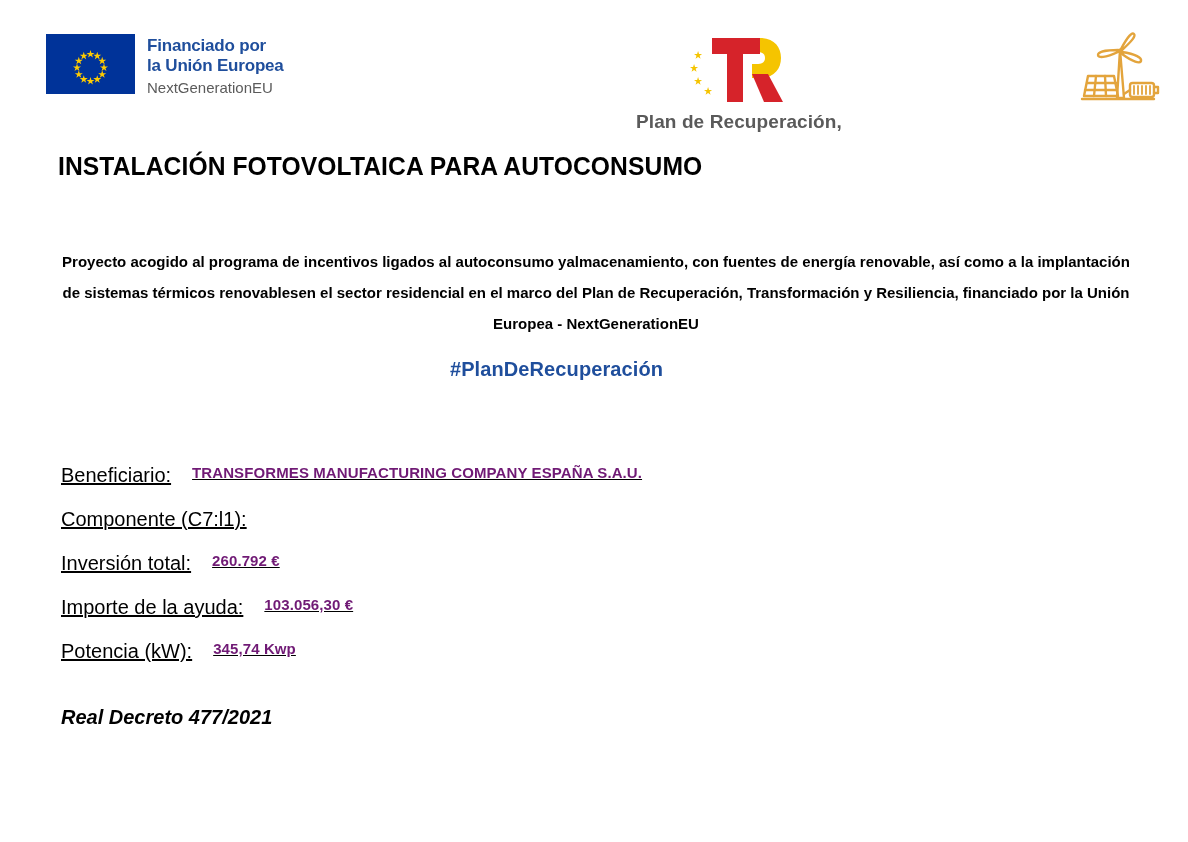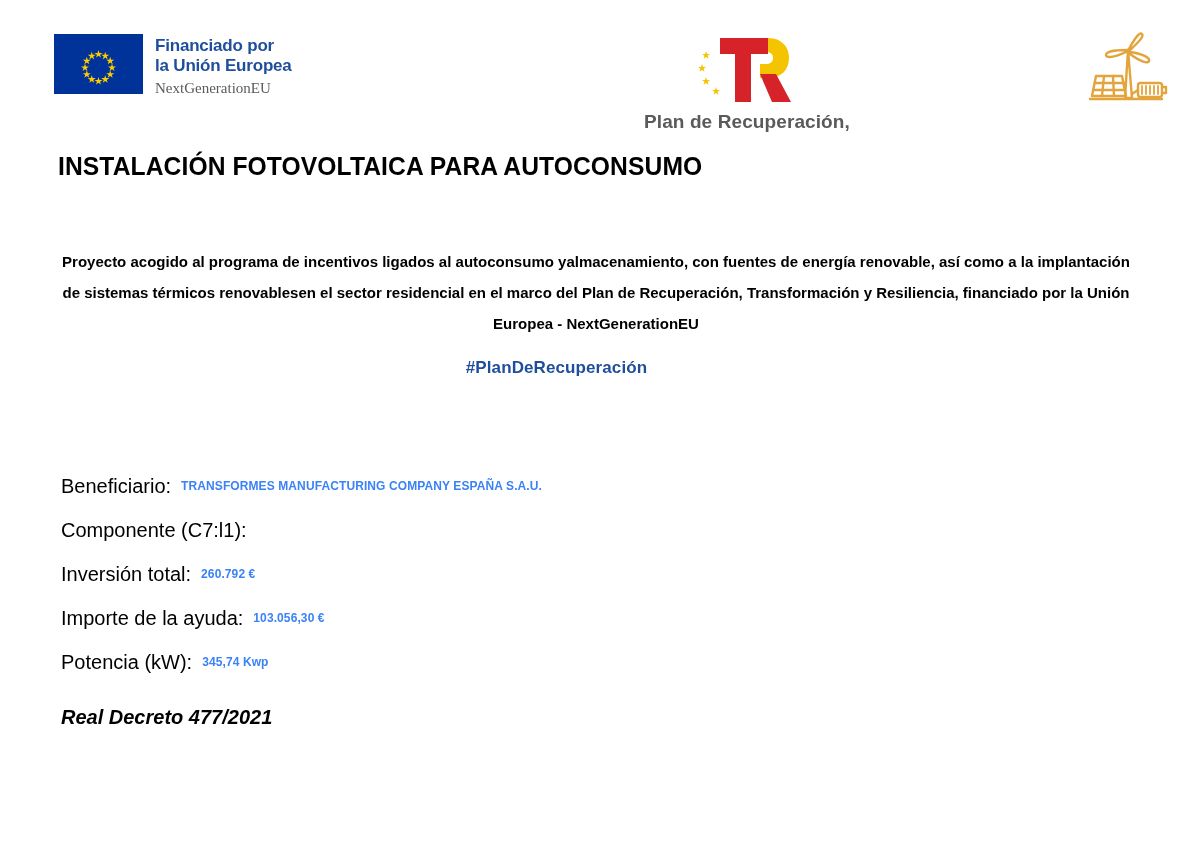--- a/index.html
+++ b/index.html
@@ -12,21 +12,21 @@
     height: 842px;
     position: relative;
     font-family: "Liberation Sans", sans-serif;
     color: #000000;
     overflow: hidden;
   }
 
   
   .header {
     position: absolute;
-    left: 12px; top: 0;
+    left: 4px; top: 0;
     width: 1036px;
     height: 130px;
   }
 
   
   .eu-block {
     position: absolute;
     left: 42px; top: 34px;
     display: flex;
     align-items: flex-start;
@@ -49,21 +49,20 @@
     line-height: 20px;
     letter-spacing: -0.2px;
     white-space: nowrap;
   }
   .eu-l3 {
     font-size: 15px;
     color: #5b5b5b;
     line-height: 20px;
     margin-top: 2px;
     white-space: nowrap;
-    font-family: Liberation Serif, serif;
   }
 
   
   .prtr-block {
     position: absolute;
     left: 626px; top: 30px;
     display: flex;
     align-items: center;
     flex-direction: column;
   }
@@ -116,47 +115,48 @@
     line-height: 31px;
     color: #000;
   }
   .intro span { display: inline; }
 
   .hashtag {
     position: absolute;
     left: 0; top: 358px;
     width: 1113px;
     text-align: center;
-    font-size: 17px;
+    font-size: 20px;
     font-weight: bold;
     color: #1F4E9C;
     letter-spacing: 0.1px;
   }
 
   
   .details {
     position: absolute;
     left: 61px; top: 464px;
   }
   .row {
     height: 44px;
     display: flex;
-    align-items: center;
-    white-space: nowrap;
+    align-items: flex-start;
+    white-space: nowrap;
+    text-decoration: underline;
   }
   .row .lbl {
     font-size: 20px;
     font-weight: normal;
     color: #000;
   }
   .row .val {
-    font-size: 12px;
-    font-weight: bold;
-    color: #3b82f6;
-    margin-left: 10px;
+    font-size: 15px;
+    font-weight: bold;
+    color: #701a75;
+    margin-left: 21px;
     letter-spacing: 0.1px;
   }
   .decreto {
     position: absolute;
     left: 61px; top: 682px;
     font-size: 20px;
     font-weight: bold;
     font-style: italic;
     color: #000;
     white-space: nowrap;

